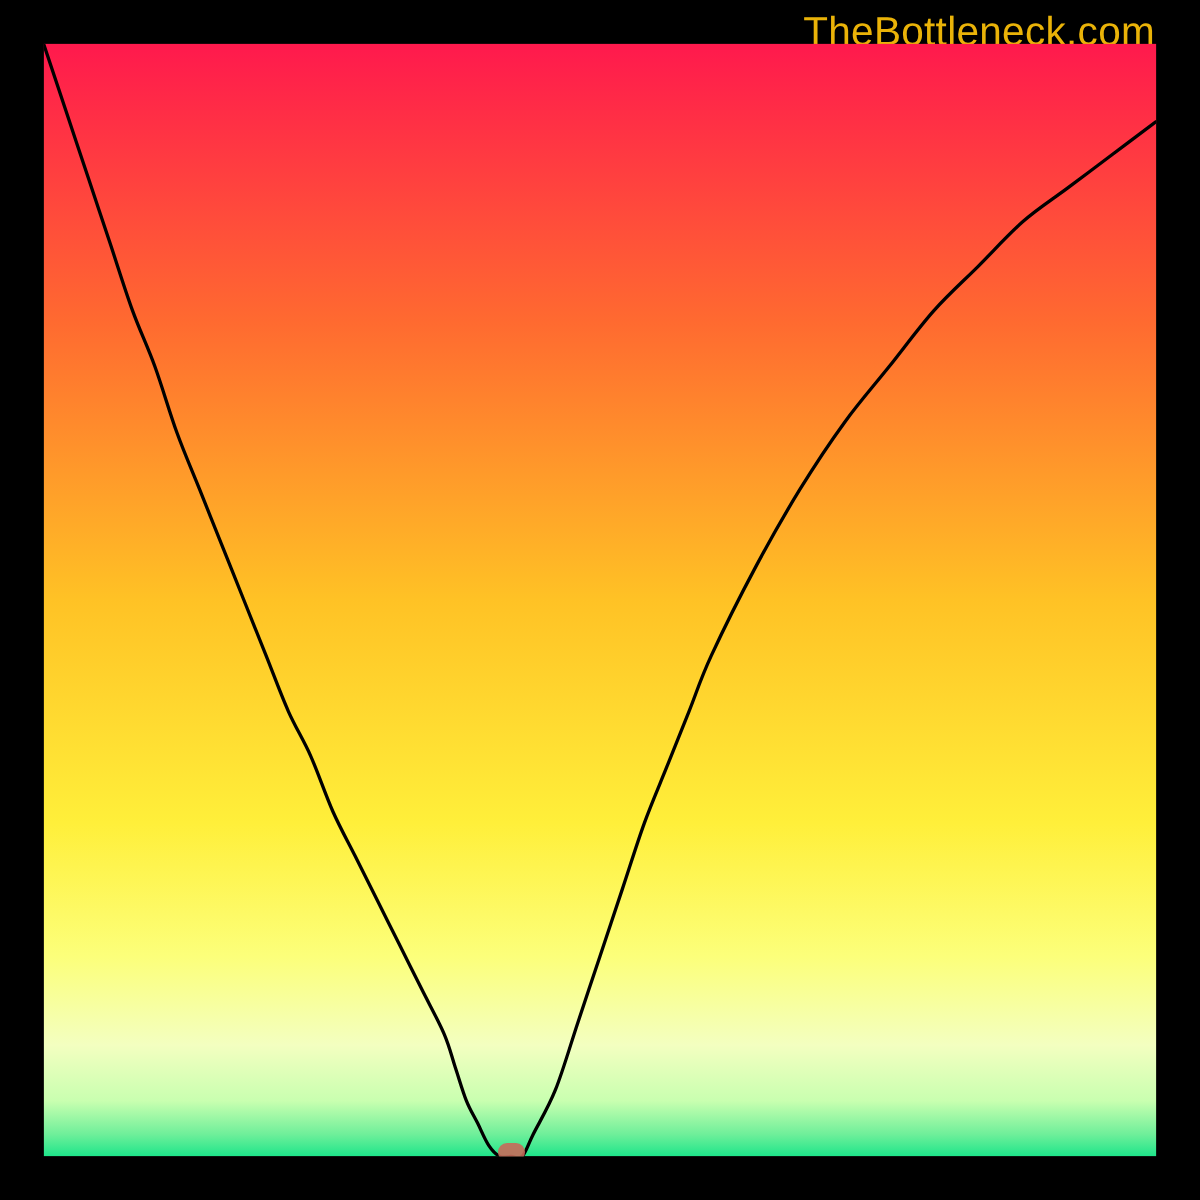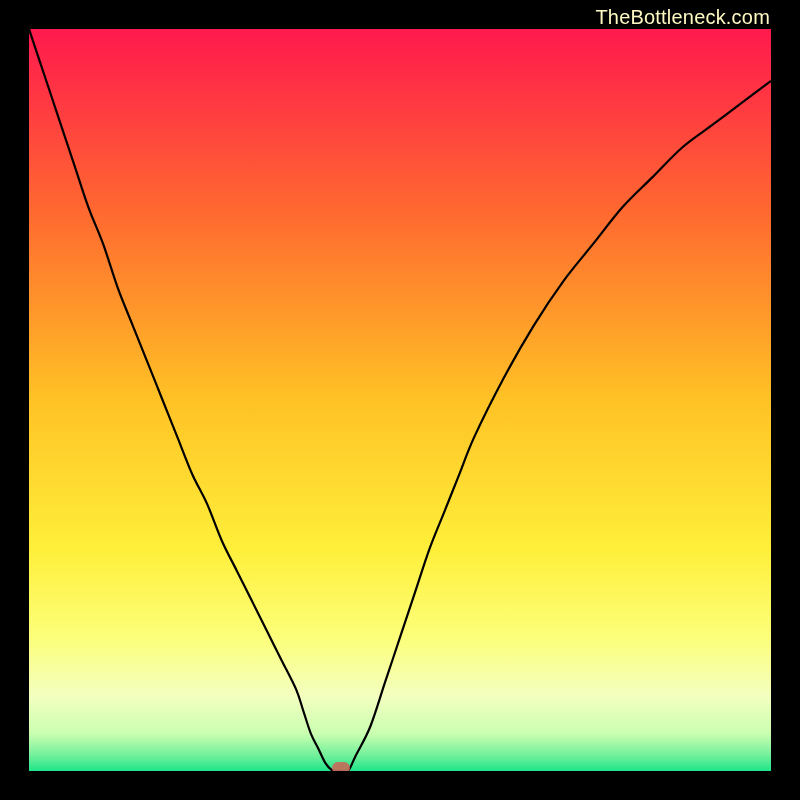--- a/index.html
+++ b/index.html
@@ -33,22 +33,22 @@
     width: 18px;
     height: 12px;
     border-radius: 6px;
     transform: translate(-50%, -50%);
     opacity: 0.9;
   }
   .watermark {
     position: absolute;
     top: 6px;
     right: 30px;
-    color: #fef9c3;
-    font-size: 20px;
+    color: #eab308;
+    font-size: 27px;
     letter-spacing: 0.2px;
   }
 </style>
 </head>
 <body>
 
 <div class="watermark">TheBottleneck.com</div>
 
 <div class="frame">
   <svg class="gradient" viewBox="0 0 742 742" preserveAspectRatio="none">

